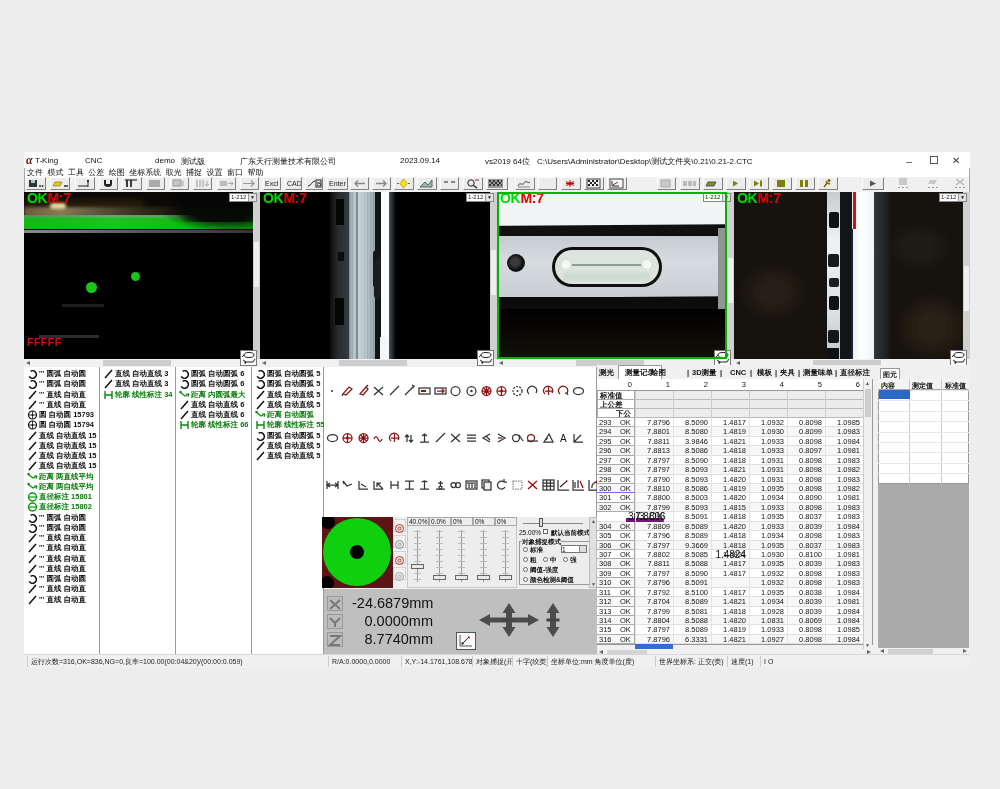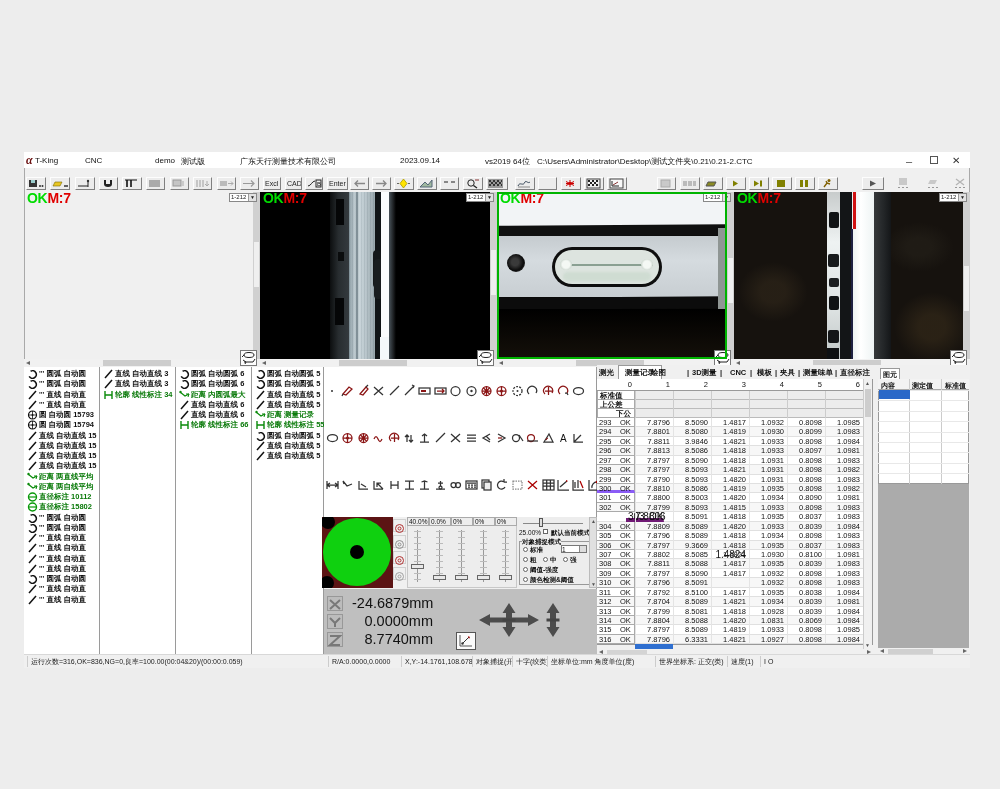--- a/index.html
+++ b/index.html
@@ -18,20 +18,23 @@
 <div class="abs" style="left:85px;top:156px;width:0px;height:10px;font-size:8px;color:#111;white-space:nowrap;width:auto">CNC</div>
 <div class="abs" style="left:155px;top:156px;width:0px;height:10px;font-size:8px;color:#111;white-space:nowrap;width:auto">demo</div>
 <div class="abs" style="left:181px;top:156px;width:0px;height:10px;font-size:8px;color:#111;white-space:nowrap;width:auto">测试版</div>
 <div class="abs" style="left:240px;top:156px;width:0px;height:10px;font-size:8px;color:#111;white-space:nowrap;width:auto">广东天行测量技术有限公司</div>
 <div class="abs" style="left:400px;top:156px;width:0px;height:10px;font-size:8px;color:#111;white-space:nowrap;width:auto">2023.09.14</div>
 <div class="abs" style="left:485px;top:156px;width:0px;height:10px;font-size:8px;color:#111;white-space:nowrap;width:auto">vs2019 64位</div>
 <div class="abs" style="left:537px;top:156px;width:0px;height:10px;font-size:8px;color:#111;white-space:nowrap;width:auto">C:\Users\Administrator\Desktop\测试文件夹\0.21\0.21-2.CTC</div>
 <div class="abs" style="left:906px;top:155px;width:10px;height:10px;font-size:11px;color:#444">–</div>
 <div class="abs" style="left:930px;top:156px;width:8px;height:8px;border:1px solid #555"></div>
 <div class="abs" style="left:952px;top:155px;width:10px;height:10px;font-size:10px;color:#333">✕</div>
+<div class="abs" style="left:25px;top:168px;width:944px;height:9px;background:#fff;font-size:8px;color:#111;white-space:nowrap">
+      <span style="position:absolute;left:2px;top:-1px">文件&nbsp;&nbsp;模式&nbsp;&nbsp;工具&nbsp;&nbsp;公差&nbsp;&nbsp;绘图&nbsp;&nbsp;坐标系统&nbsp;&nbsp;取光&nbsp;&nbsp;捕捉&nbsp;&nbsp;设置&nbsp;&nbsp;窗口&nbsp;&nbsp;帮助</span>
+    </div>
 <div class="abs" style="left:26px;top:177px;width:20px;height:13px;border:1px solid;border-color:#fdfdfd #808080 #808080 #fdfdfd;background:#ececec;overflow:hidden">
       <svg width="17" height="11" viewBox="0 0 17 11" style="position:absolute;left:0;top:0">
         <rect x="2" y="2" width="8" height="7" fill="#333"></rect>
         <rect x="4" y="2" width="4" height="3" fill="#9cc"></rect>
         <circle cx="13" cy="8" r="1" fill="#333"></circle>
         <circle cx="15.5" cy="8" r="1" fill="#333"></circle>
       </svg>
     </div>
 <div class="abs" style="left:50px;top:177px;width:20px;height:13px;border:1px solid;border-color:#fdfdfd #808080 #808080 #fdfdfd;background:#ececec;overflow:hidden">
       <svg width="17" height="11" viewBox="0 0 17 11" style="position:absolute;left:0;top:0">
@@ -228,20 +231,36 @@
       <svg width="17" height="12" viewBox="0 0 17 12" style="position:absolute;left:0;top:0">
         <path d="M3 7 L5 3 h7 l-2 4 z" fill="#c9c9c9"></path>
         <path d="M3 10.5 h2 M7 10.5 h2 M11 10.5 h2" stroke="#999"></path>
       </svg>
     </div>
 <div class="abs" style="left:952px;top:177px;width:18px;height:13px;overflow:hidden">
       <svg width="17" height="12" viewBox="0 0 17 12" style="position:absolute;left:0;top:0">
         <path d="M4 8 L12 2 M4 2 L12 8" stroke="#b5b5b5" stroke-width="1.3"></path>
         <path d="M3 10.5 h2 M7 10.5 h2 M11 10.5 h2" stroke="#999"></path>
       </svg>
+    </div>
+<div class="abs" style="left:24px;top:192px;width:229px;height:167px;background:#000;overflow:hidden">
+      <div class="abs" style="left:0px;top:0px;width:229px;height:16px;background:#0b0906"></div>
+      <div class="abs" style="left:0px;top:8px;width:120px;height:10px;background:#2a1c0c;filter:blur(3px)"></div>
+      <div class="abs" style="left:0px;top:15px;width:229px;height:10px;background:linear-gradient(90deg,#6a5a3c 0%,#8a7a54 16%,#60543e 32%,#32291a 52%,#140f08 72%,#0a0806 100%);filter:blur(1.5px)"></div>
+      <div class="abs" style="left:26px;top:11px;width:16px;height:6px;background:#e8d8a0;border-radius:3px;filter:blur(1.5px)"></div>
+      <div class="abs" style="left:0px;top:25px;width:229px;height:12px;background:linear-gradient(90deg,#14b814 0%,#1cc41c 40%,#14b814 70%,#0a960a 100%)"></div>
+      <div class="abs" style="left:0px;top:23px;width:229px;height:3px;background:linear-gradient(90deg,#3aa04a,#55b060 40%,#3a9048)"></div>
+      <div class="abs" style="left:128px;top:-46px;width:126px;height:76px;background:radial-gradient(circle at 55% 42%,#060606 55%,rgba(6,6,6,0) 72%)"></div>
+      <div class="abs" style="left:140px;top:16px;width:96px;height:22px;background:radial-gradient(ellipse at 65% 10%,rgba(5,12,5,0.75) 40%,rgba(5,12,5,0) 75%)"></div>
+      <div class="abs" style="left:0px;top:38px;width:229px;height:3px;background:linear-gradient(90deg,#8a8a8a,#555 55%,#333)"></div>
+      <div class="abs" style="left:62px;top:90px;width:11px;height:11px;background:#18c518;border-radius:50%"></div>
+      <div class="abs" style="left:107px;top:80px;width:9px;height:9px;background:#18c518;border-radius:50%"></div>
+      <div class="abs" style="left:15px;top:143px;width:60px;height:2.5px;background:#2c2c2c;filter:blur(0.7px)"></div>
+      <div class="abs" style="left:38px;top:112px;width:42px;height:2.5px;background:#1e1e1e;filter:blur(0.7px)"></div>
+      <div class="abs" style="left:3px;top:144px;width:60px;height:11px;font-size:10.5px;font-weight:bold;color:#c41414;letter-spacing:0.5px">FFFFF</div>
     </div>
 <div class="abs" style="left:253px;top:192px;width:7px;height:167px;background:#d0d0d0"></div>
 <div class="abs" style="left:254px;top:242px;width:5px;height:45px;background:#efefef"></div>
 <div class="abs" style="left:24px;top:359px;width:236px;height:8px;background:#f1f1f1"></div>
 <div class="abs" style="left:24px;top:360px;width:8px;height:7px;">
       <i style="display:block;width:0;height:0;border-top:2.5px solid transparent;border-bottom:2.5px solid transparent;border-right:4px solid #666;margin:1px 0 0 1.5px"></i>
     </div>
 <div class="abs" style="left:103px;top:360px;width:68px;height:6px;background:#cdcdcd"></div>
 <div class="abs" style="left:240px;top:350px;width:17px;height:16px;background:#fdfdfd;border:1px solid #777"><svg width="15" height="14" viewBox="0 0 15 14">
         <ellipse cx="8" cy="4" rx="5" ry="2.5" fill="none" stroke="#222"></ellipse>
@@ -422,21 +441,21 @@
         <path d="M10 4 l-3 0 m3 0 l-1 3" stroke="#0a8a0a"></path>
         <circle cx="1.5" cy="2" r="1.2" fill="#0a8a0a"></circle>
       </svg>
       <span style="position:absolute;left:13px;top:0">距离 两自线平均</span>
     </div>
 <div class="abs" style="left:26px;top:492px;width:73px;height:10px;font-size:7.5px;font-weight:bold;line-height:10px;white-space:nowrap;overflow:hidden;color:#0a7a0a">
       <svg width="11" height="10" viewBox="0 0 11 10" style="position:absolute;left:1px;top:0">
         <circle cx="5.5" cy="5" r="4" fill="none" stroke="#0a9a0a" stroke-width="1.4"></circle>
         <path d="M1 5 h9" stroke="#0a9a0a" stroke-width="1.2"></path>
       </svg>
-      <span style="position:absolute;left:13px;top:0">直径标注 10112</span>
+      <span style="position:absolute;left:13px;top:0">直径标注 15801</span>
     </div>
 <div class="abs" style="left:26px;top:502.25px;width:73px;height:10px;font-size:7.5px;font-weight:bold;line-height:10px;white-space:nowrap;overflow:hidden;color:#0a7a0a">
       <svg width="11" height="10" viewBox="0 0 11 10" style="position:absolute;left:1px;top:0">
         <circle cx="5.5" cy="5" r="4" fill="none" stroke="#0a9a0a" stroke-width="1.4"></circle>
         <path d="M1 5 h9" stroke="#0a9a0a" stroke-width="1.2"></path>
       </svg>
       <span style="position:absolute;left:13px;top:0">直径标注 15802</span>
     </div>
 <div class="abs" style="left:26px;top:512.5px;width:73px;height:10px;font-size:7.5px;font-weight:bold;line-height:10px;white-space:nowrap;overflow:hidden;color:#111">
       <svg width="11" height="10" viewBox="0 0 11 10" style="position:absolute;left:1px;top:0">
@@ -574,21 +593,21 @@
         <path d="M2 9 L9 1" fill="none" stroke="#111" stroke-width="1.5"></path>
       </svg>
       <span style="position:absolute;left:13px;top:0">直线 自动直线 5</span>
     </div>
 <div class="abs" style="left:254px;top:410px;width:73px;height:10px;font-size:7.5px;font-weight:bold;line-height:10px;white-space:nowrap;overflow:hidden;color:#0a7a0a">
       <svg width="12" height="10" viewBox="0 0 12 10" style="position:absolute;left:1px;top:0">
         <path d="M1 2 L6 6 L10 4" fill="none" stroke="#0a8a0a" stroke-width="1.2"></path>
         <path d="M10 4 l-3 0 m3 0 l-1 3" stroke="#0a8a0a"></path>
         <circle cx="1.5" cy="2" r="1.2" fill="#0a8a0a"></circle>
       </svg>
-      <span style="position:absolute;left:13px;top:0">距离 测量记录</span>
+      <span style="position:absolute;left:13px;top:0">距离 自动圆弧</span>
     </div>
 <div class="abs" style="left:254px;top:420.25px;width:73px;height:10px;font-size:7.5px;font-weight:bold;line-height:10px;white-space:nowrap;overflow:hidden;color:#0a7a0a">
       <svg width="11" height="10" viewBox="0 0 11 10" style="position:absolute;left:1px;top:0">
         <path d="M2 1 v8 M9 1 v8 M2 5 h7" fill="none" stroke="#0a8a0a" stroke-width="1.4"></path>
       </svg>
       <span style="position:absolute;left:13px;top:0">轮廓 线性标注 55</span>
     </div>
 <div class="abs" style="left:254px;top:430.5px;width:73px;height:10px;font-size:7.5px;font-weight:bold;line-height:10px;white-space:nowrap;overflow:hidden;color:#111">
       <svg width="11" height="10" viewBox="0 0 11 10" style="position:absolute;left:1px;top:0">
         <circle cx="5.5" cy="5.5" r="3.8" fill="none" stroke="#111" stroke-width="1.6" stroke-dasharray="17.5 6.4" transform="rotate(-120 5.5 5.5)"></circle>
@@ -1069,21 +1088,21 @@
 <div class="abs" style="left:673px;top:474.58px;width:1px;height:9.43px;background:#e4e4e4"></div>
 <div class="abs" style="left:711px;top:474.58px;width:38px;height:9.43px;font-size:7.5px;line-height:9.4px;text-align:right;padding-right:3px;color:#111">1.4820</div>
 <div class="abs" style="left:711px;top:474.58px;width:1px;height:9.43px;background:#e4e4e4"></div>
 <div class="abs" style="left:749px;top:474.58px;width:38px;height:9.43px;font-size:7.5px;line-height:9.4px;text-align:right;padding-right:3px;color:#111">1.0931</div>
 <div class="abs" style="left:749px;top:474.58px;width:1px;height:9.43px;background:#e4e4e4"></div>
 <div class="abs" style="left:787px;top:474.58px;width:38px;height:9.43px;font-size:7.5px;line-height:9.4px;text-align:right;padding-right:3px;color:#111">0.8098</div>
 <div class="abs" style="left:787px;top:474.58px;width:1px;height:9.43px;background:#e4e4e4"></div>
 <div class="abs" style="left:825px;top:474.58px;width:38px;height:9.43px;font-size:7.5px;line-height:9.4px;text-align:right;padding-right:3px;color:#111">1.0983</div>
 <div class="abs" style="left:825px;top:474.58px;width:1px;height:9.43px;background:#e4e4e4"></div>
 <div class="abs" style="left:597px;top:484.01px;width:266px;height:9.43px;background:#f7f7f7;border-bottom:1px solid #e0e0e0"></div>
-<div class="abs" style="left:597px;top:484.01px;width:38px;height:9.43px;font-size:7.5px;line-height:9.4px;border-right:1px solid #aaa;border-bottom:3px solid #8b5cf6;padding-left:2px;color:#111">300<span style="position:absolute;left:23px">OK</span></div>
+<div class="abs" style="left:597px;top:484.01px;width:38px;height:9.43px;font-size:7.5px;line-height:9.4px;border-right:1px solid #aaa;border-bottom:1px solid #8b5cf6;padding-left:2px;color:#111">300<span style="position:absolute;left:23px">OK</span></div>
 <div class="abs" style="left:635px;top:484.01px;width:38px;height:9.43px;font-size:7.5px;line-height:9.4px;text-align:right;padding-right:3px;color:#111">7.8810</div>
 <div class="abs" style="left:635px;top:484.01px;width:1px;height:9.43px;background:#e4e4e4"></div>
 <div class="abs" style="left:673px;top:484.01px;width:38px;height:9.43px;font-size:7.5px;line-height:9.4px;text-align:right;padding-right:3px;color:#111">8.5086</div>
 <div class="abs" style="left:673px;top:484.01px;width:1px;height:9.43px;background:#e4e4e4"></div>
 <div class="abs" style="left:711px;top:484.01px;width:38px;height:9.43px;font-size:7.5px;line-height:9.4px;text-align:right;padding-right:3px;color:#111">1.4819</div>
 <div class="abs" style="left:711px;top:484.01px;width:1px;height:9.43px;background:#e4e4e4"></div>
 <div class="abs" style="left:749px;top:484.01px;width:38px;height:9.43px;font-size:7.5px;line-height:9.4px;text-align:right;padding-right:3px;color:#111">1.0935</div>
 <div class="abs" style="left:749px;top:484.01px;width:1px;height:9.43px;background:#e4e4e4"></div>
 <div class="abs" style="left:787px;top:484.01px;width:38px;height:9.43px;font-size:7.5px;line-height:9.4px;text-align:right;padding-right:3px;color:#111">0.8098</div>
 <div class="abs" style="left:787px;top:484.01px;width:1px;height:9.43px;background:#e4e4e4"></div>

